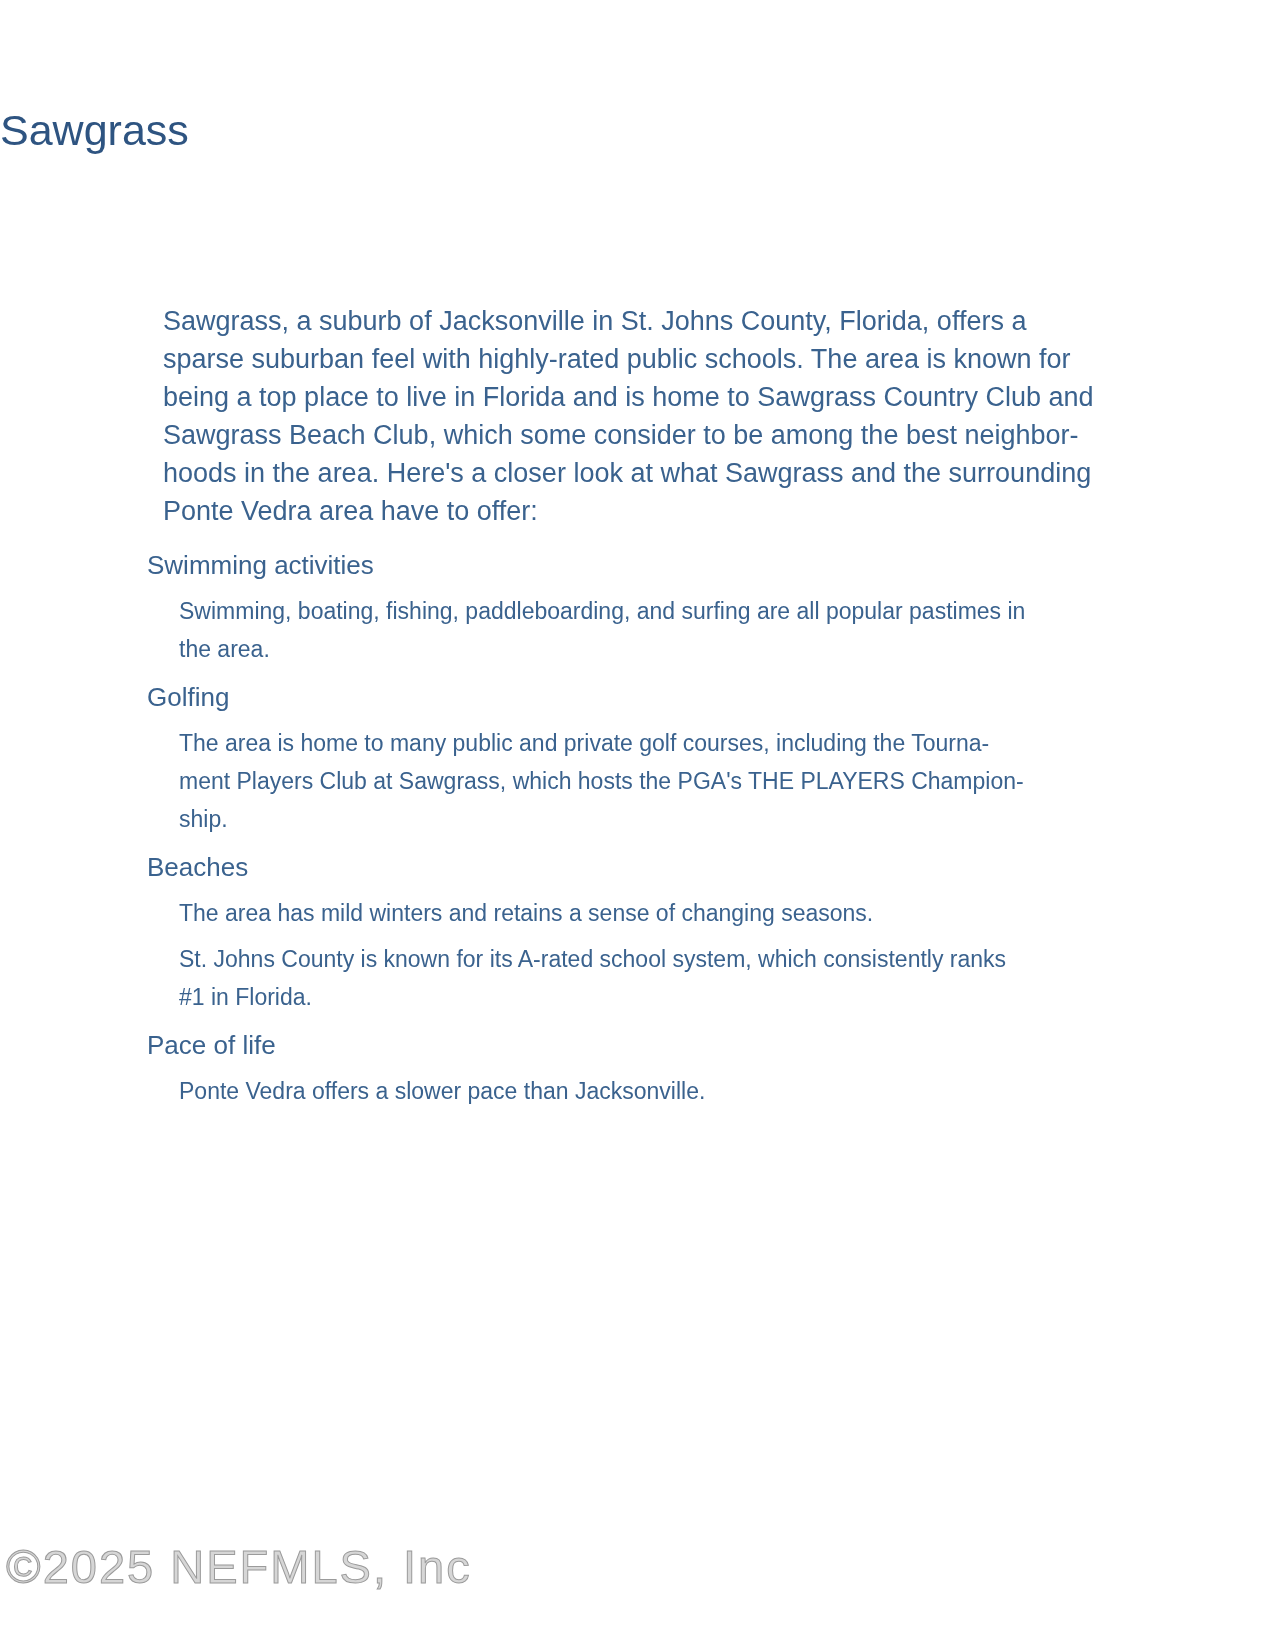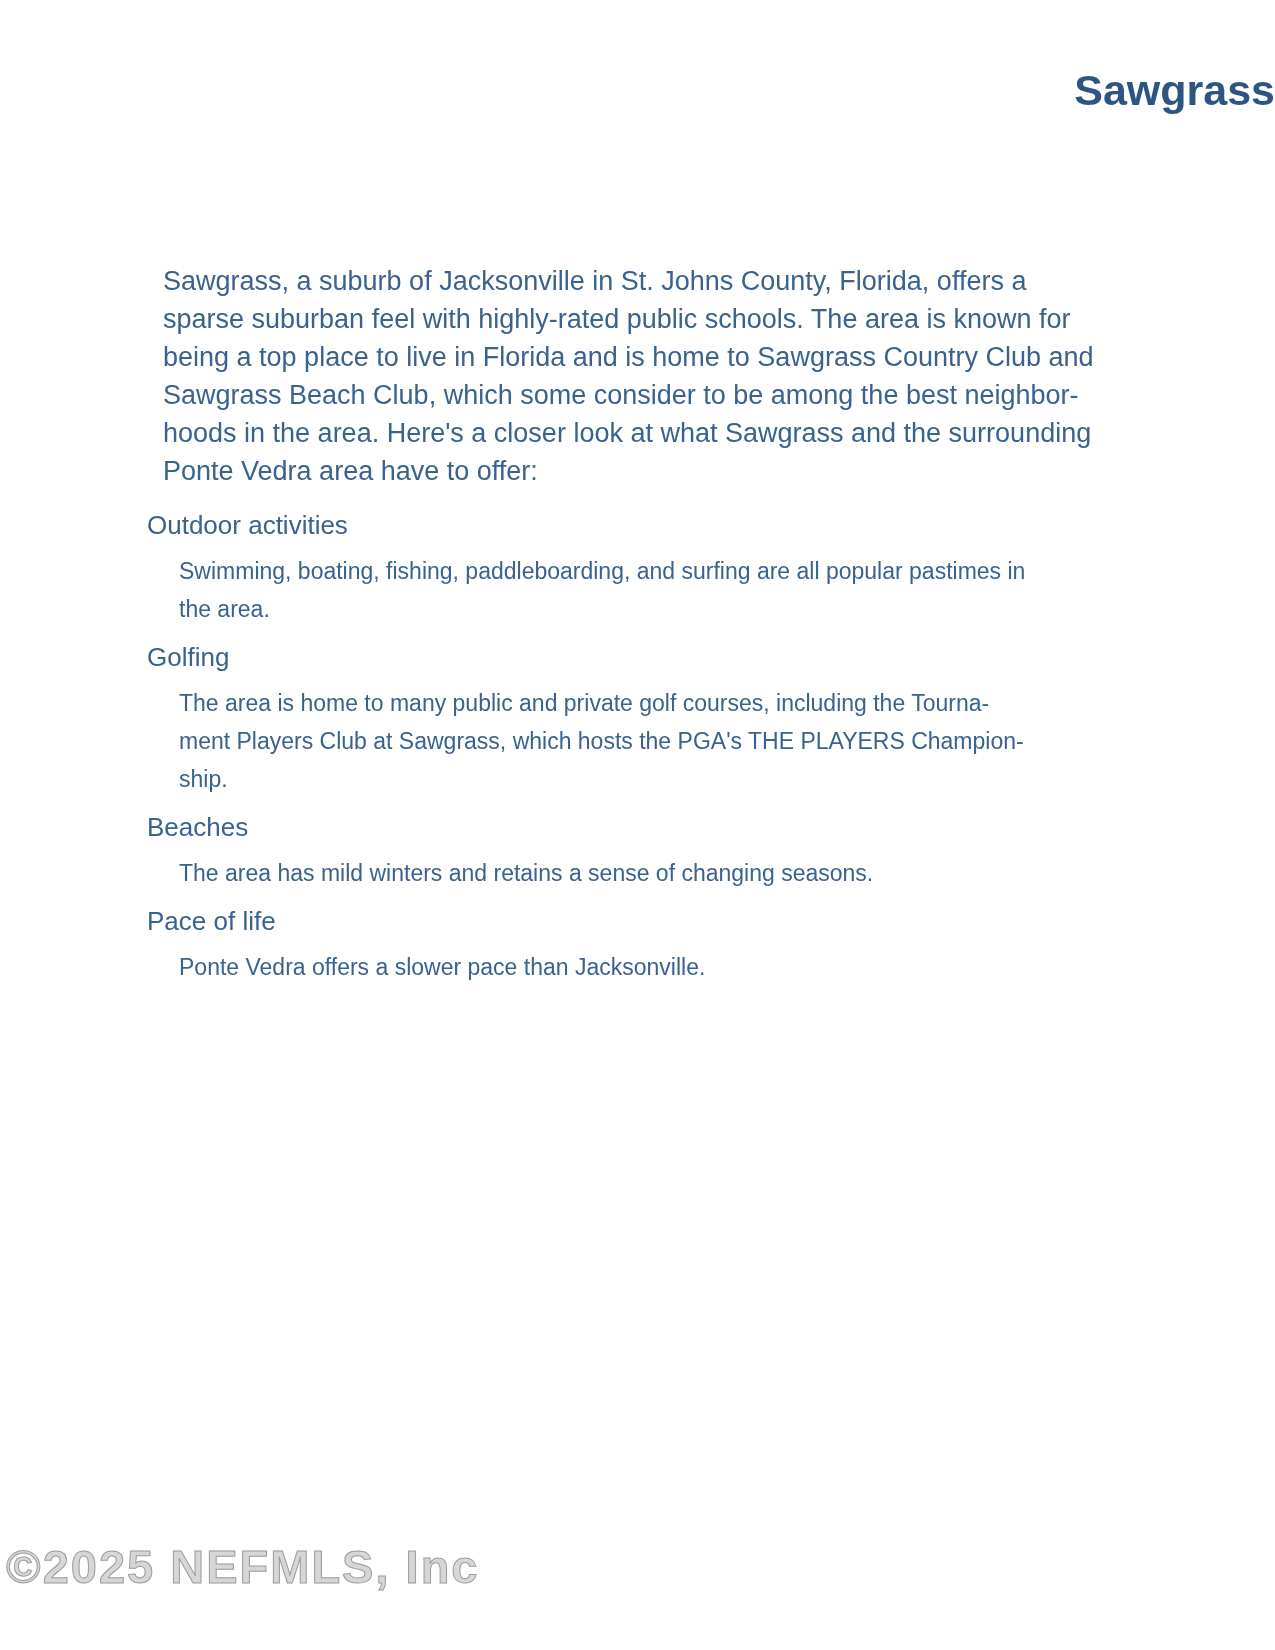--- a/index.html
+++ b/index.html
@@ -9,25 +9,25 @@
   }
   body {
     width: 1275px;
     height: 1650px;
     position: relative;
     overflow: hidden;
     font-family: "Liberation Sans", sans-serif;
   }
   .page-title {
     margin: 0;
-    padding-top: 64px;
-    text-align: right;
+    padding-top: 104px;
+    text-align: left;
     font-size: 43px;
     line-height: 52px;
-    font-weight: 700;
+    font-weight: 400;
     color: #2e5481;
   }
   .doc {
     margin: 146px 0 0 147px;
     width: 990px;
     color: #3a628e;
   }
   .intro {
     margin: 16px;
     font-size: 27px;
@@ -47,62 +47,64 @@
     line-height: 38px;
     white-space: pre;
   }
   .watermark {
     position: absolute;
     left: 6px;
     top: 1542px;
     font-size: 47px;
     line-height: 50px;
     letter-spacing: 2px;
-    font-weight: 700;
+    font-weight: 400;
     color: #d6d6d6;
     -webkit-text-stroke: 1px #9b9b9b;
     white-space: nowrap;
   }
 </style>
 </head>
 <body>
 
 <h1 class="page-title">Sawgrass</h1>
 
 <div class="doc">
 
   <p class="intro">Sawgrass, a suburb of Jacksonville in St. Johns County, Florida, offers a
 sparse suburban feel with highly-rated public schools. The area is known for
 being a top place to live in Florida and is home to Sawgrass Country Club and
 Sawgrass Beach Club, which some consider to be among the best neighbor-
 hoods in the area. Here's a closer look at what Sawgrass and the surrounding
 Ponte Vedra area have to offer:</p>
 
   <div>
-    <h2 class="sec-heading">Outdoor activities</h2>
+    <h2 class="sec-heading">Swimming activities</h2>
     <p class="sec-body">Swimming, boating, fishing, paddleboarding, and surfing are all popular pastimes in
 the area.</p>
   </div>
 
   <div>
     <h2 class="sec-heading">Golfing</h2>
     <p class="sec-body">The area is home to many public and private golf courses, including the Tourna-
 ment Players Club at Sawgrass, which hosts the PGA's THE PLAYERS Champion-
 ship.</p>
   </div>
 
   <div>
     <h2 class="sec-heading">Beaches</h2>
   </div>
 
   <div>
     <p class="sec-body">The area has mild winters and retains a sense of changing seasons.</p>
   </div>
 
   <div>
+    <p class="sec-body">St. Johns County is known for its A-rated school system, which consistently ranks
+#1 in Florida.</p>
   </div>
 
   <div>
     <h2 class="sec-heading">Pace of life</h2>
     <p class="sec-body">Ponte Vedra offers a slower pace than Jacksonville.</p>
   </div>
 
 </div>
 
 <div class="watermark">©2025 NEFMLS, Inc</div>

